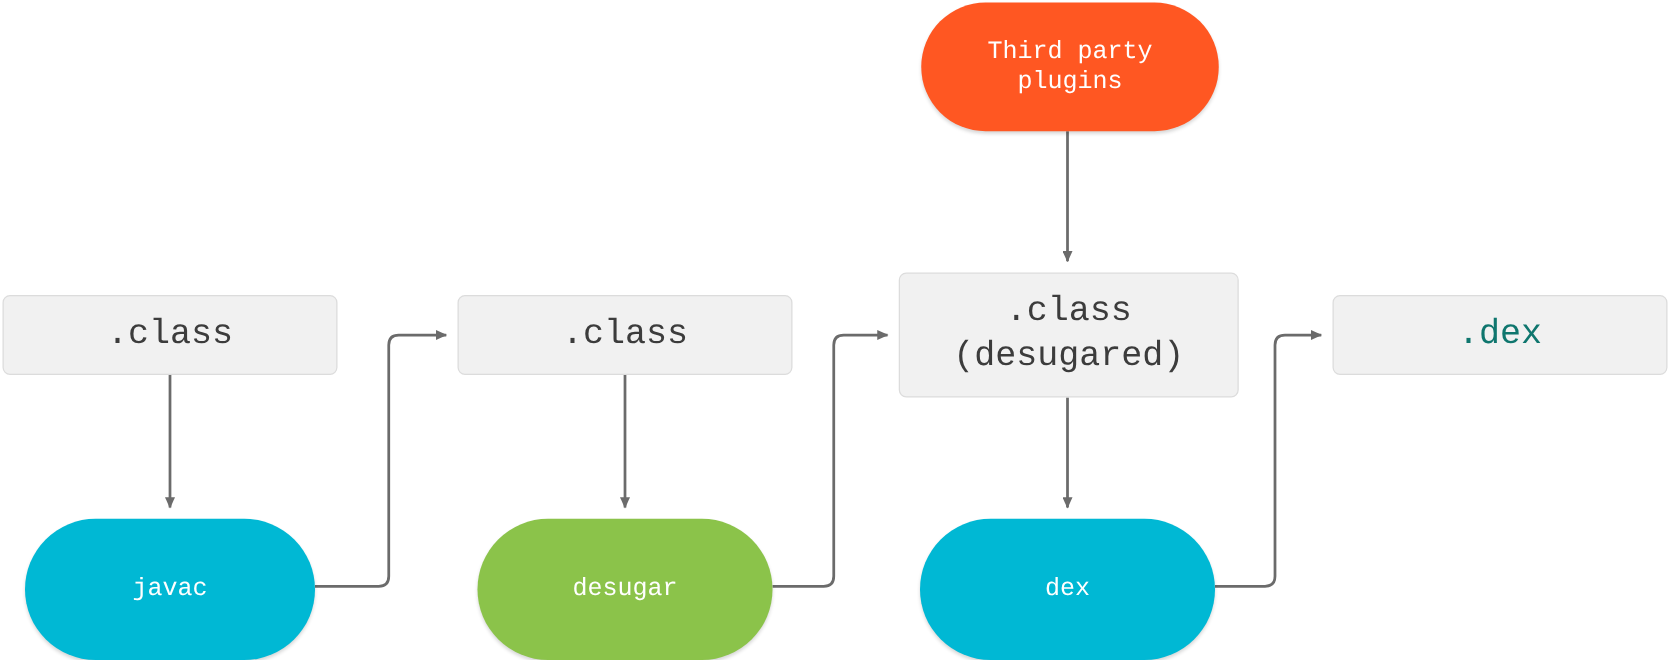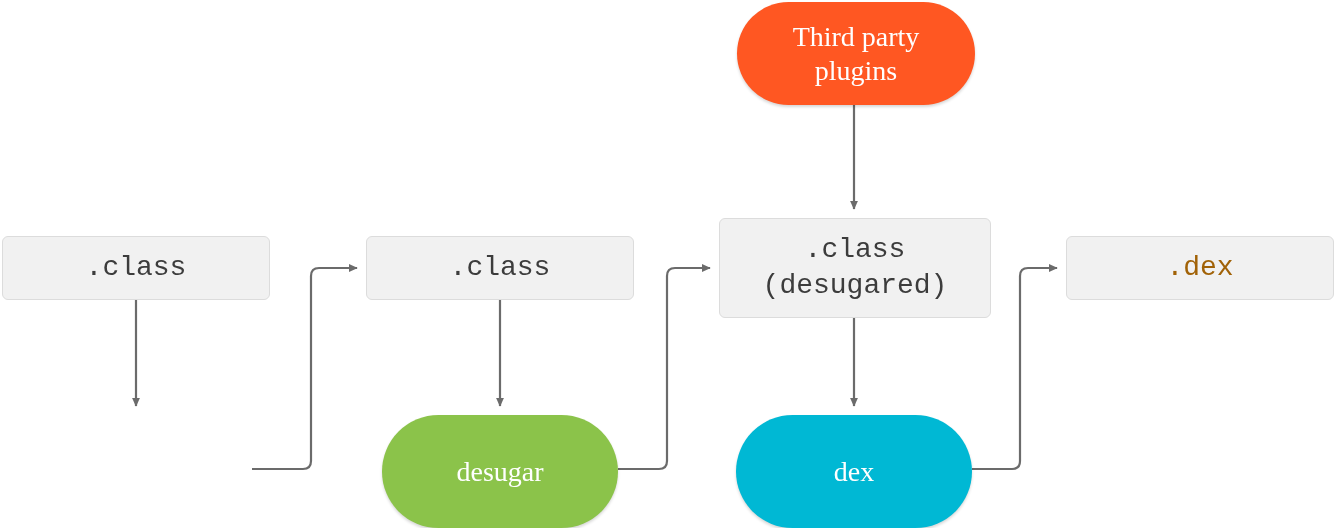--- a/index.html
+++ b/index.html
@@ -50,22 +50,22 @@
 
   
   .process-pill {
     position: absolute;
     box-sizing: border-box;
     border-radius: 9999px;
     display: flex;
     align-items: center;
     justify-content: center;
     text-align: center;
-    font-family: Liberation Serif, serif;
-    font-size: 28px;
+    font-family: Liberation Mono, monospace;
+    font-size: 20px;
     line-height: 1.2;
     color: #ffffff;
     white-space: pre-line;
     box-shadow: 0 2px 3px rgba(0,0,0,0.16);
   }
   .process-pill.orange { background: #ff5722; }
   .process-pill.cyan   { background: #00b8d4; }
   .process-pill.green  { background: #8bc34a; }
 </style>
 </head>
@@ -95,23 +95,24 @@
     <path d="M972,469 L1012,469 Q1020,469 1020,461 L1020,276 Q1020,268 1028,268 L1057,268" fill="none" stroke="#6b6b6b" stroke-width="2.2" marker-end="url(#arrowhead)"></path>
   </svg>
 
   <div class="artifact-box" id="node-java" style="left: 2px; top: 236px; width: 268px; height: 64px; background: rgb(241, 241, 241); border-color: rgb(220, 220, 220); color: rgb(60, 60, 60);">.class</div>
 
   <div class="artifact-box" id="node-class" style="left: 366px; top: 236px; width: 268px; height: 64px; background: rgb(241, 241, 241); border-color: rgb(220, 220, 220); color: rgb(60, 60, 60);">.class</div>
 
   <div class="artifact-box" id="node-class-desugared" style="left: 719px; top: 218px; width: 272px; height: 100px; background: rgb(241, 241, 241); border-color: rgb(220, 220, 220); color: rgb(60, 60, 60);">.class
 (desugared)</div>
 
-  <div class="artifact-box" id="node-dex-artifact" style="left: 1066px; top: 236px; width: 268px; height: 64px; background: rgb(241, 241, 241); border-color: rgb(220, 220, 220); color: #a16207;">.dex</div>
+  <div class="artifact-box" id="node-dex-artifact" style="left: 1066px; top: 236px; width: 268px; height: 64px; background: rgb(241, 241, 241); border-color: rgb(220, 220, 220); color: #0f766e;">.dex</div>
 
   <div class="process-pill orange" id="node-third-party-plugins" style="left: 737px; top: 2px; width: 238px; height: 103px; background: rgb(255, 87, 34);">Third party
 plugins</div>
 
+  <div class="process-pill cyan" id="node-javac" style="left: 20px; top: 415px; width: 232px; height: 113px; background: rgb(0, 184, 212);">javac</div>
 
   <div class="process-pill cyan" id="node-dex-process" style="left: 736px; top: 415px; width: 236px; height: 113px; background: rgb(0, 184, 212);">dex</div>
 
   <div class="process-pill green" id="node-desugar" style="left: 382px; top: 415px; width: 236px; height: 113px; background: rgb(139, 195, 74);">desugar</div>
 
 </div>
 
 </body></html>

